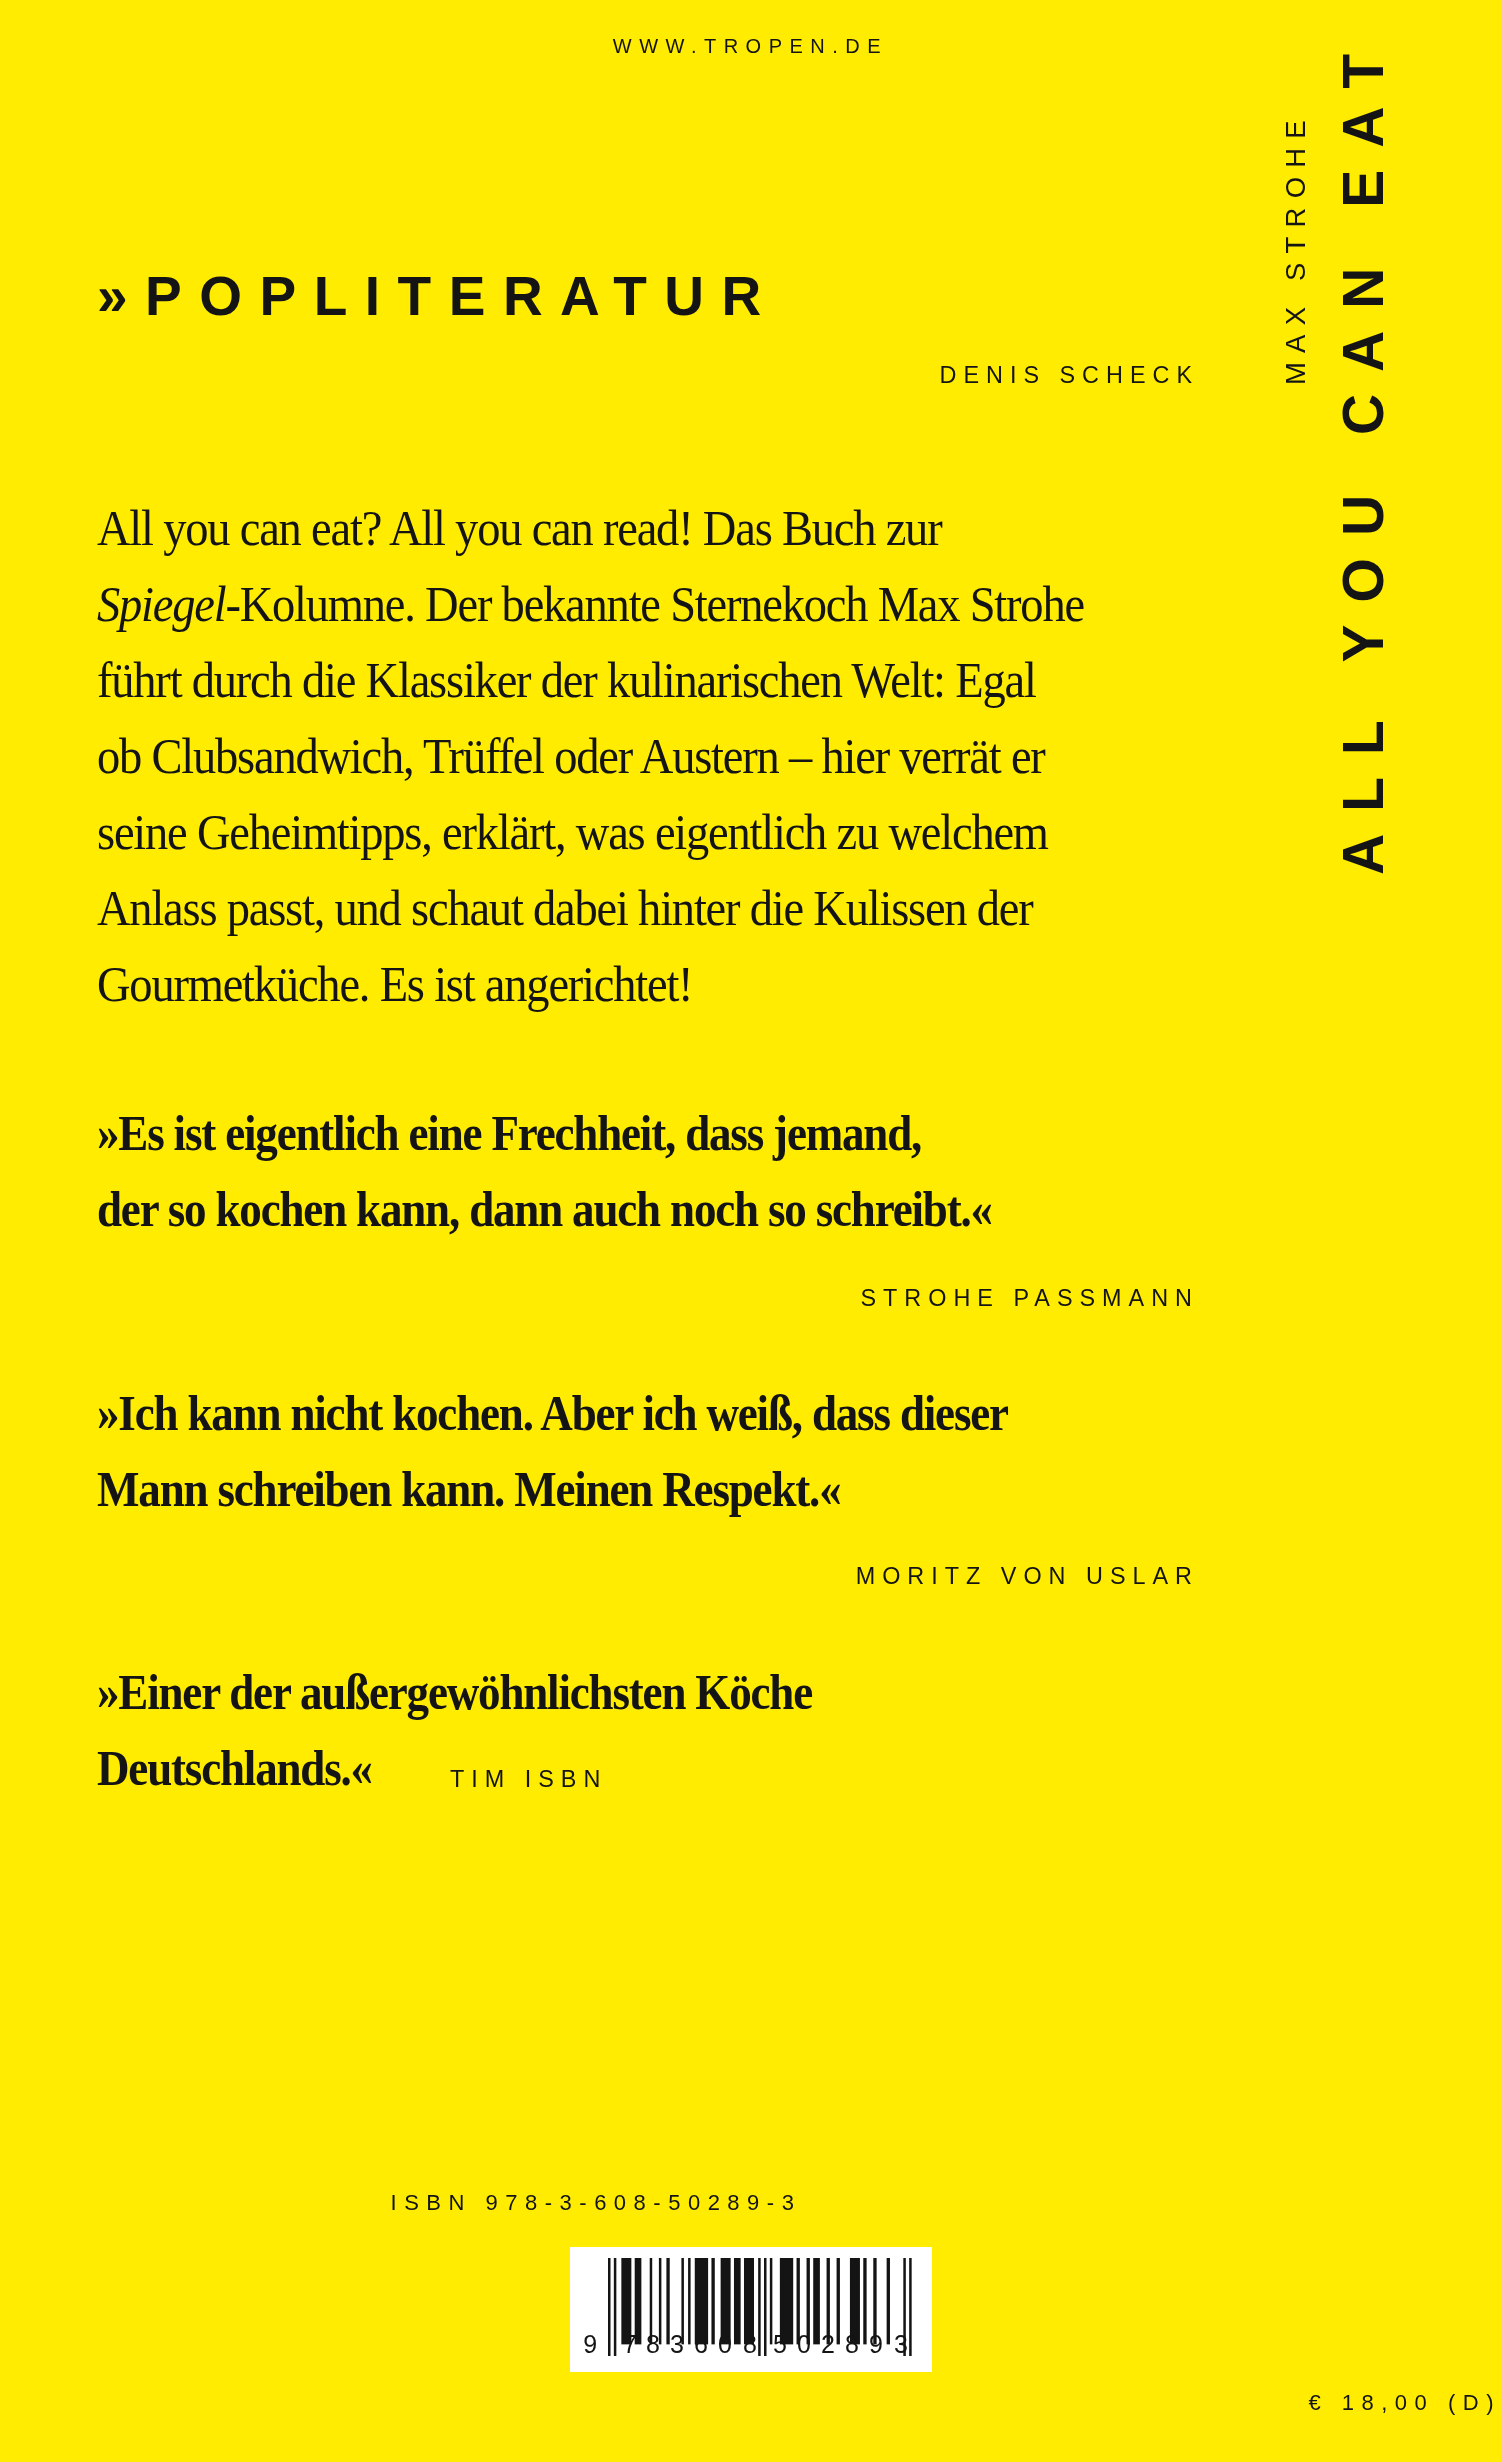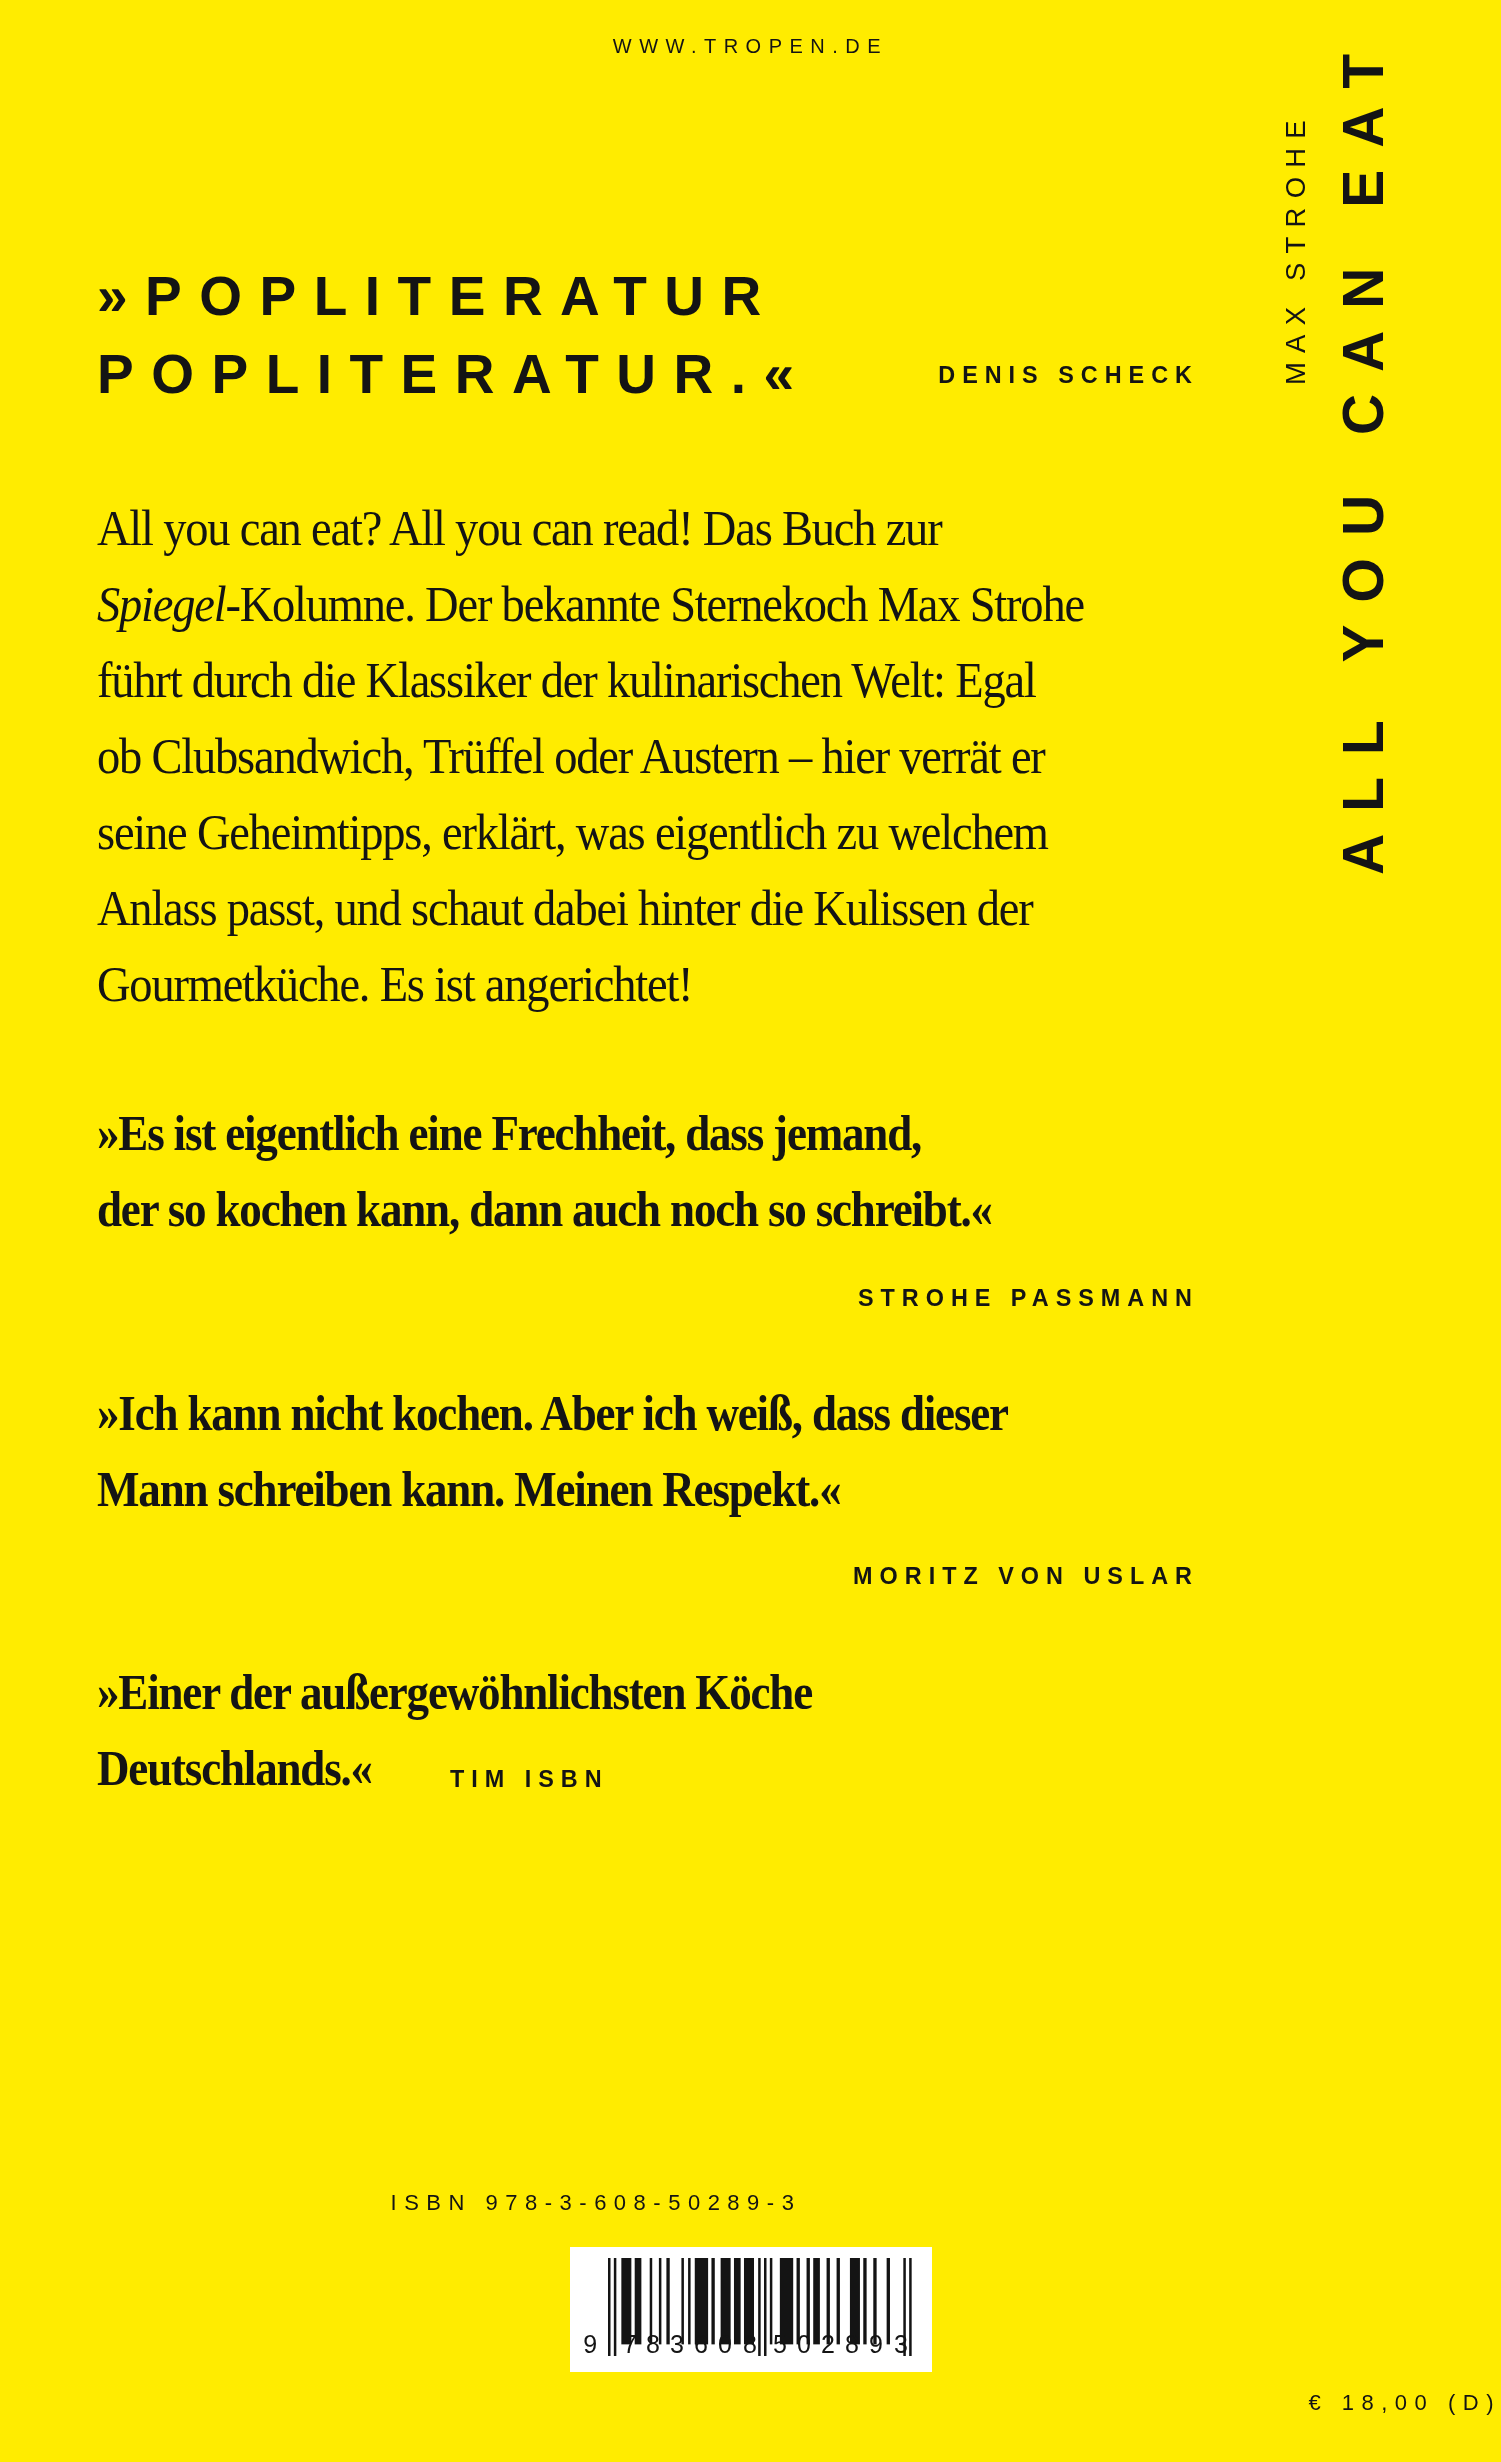--- a/index.html
+++ b/index.html
@@ -36,21 +36,21 @@
       font-size: 55px;
       line-height: 78px;
       letter-spacing: 17.5px;
     }
     .headline .line { display: block; white-space: nowrap; }
 
     .small-caps-attr {
       font-family: "Liberation Sans", sans-serif;
       font-size: 23.4px;
       letter-spacing: 7px;
-      font-weight: 700;
+      font-weight: 400;
       white-space: nowrap;
     }
     .attr-scheck { top: 362px; right: 302px; }
 
     .body-text {
       left: 97px;
       top: 490px;
       width: 1151px;
       font-family: "Liberation Serif", serif;
       font-size: 50px;
@@ -153,21 +153,20 @@
       white-space: nowrap;
     }
   </style>
 </head>
 <body>
 
 <div class="abs website">WWW.TROPEN.DE</div>
 
 <div class="abs headline">
   <span class="line">»POPLITERATUR</span>
-  <span class="line">POPLITERATUR.«</span>
 </div>
 <div class="abs small-caps-attr attr-scheck">DENIS SCHECK</div>
 
 <div class="abs body-text">
   <span class="line">All you can eat? All you can read! Das Buch zur</span>
   <span class="line"><em>Spiegel</em><span>-Kolumne. Der bekannte Sternekoch Max Strohe</span></span>
   <span class="line">führt durch die Klassiker der kulinarischen Welt: Egal</span>
   <span class="line">ob Clubsandwich, Trüffel oder Austern – hier verrät er</span>
   <span class="line">seine Geheimtipps, erklärt, was eigentlich zu welchem</span>
   <span class="line">Anlass passt, und schaut dabei hinter die Kulissen der</span>

